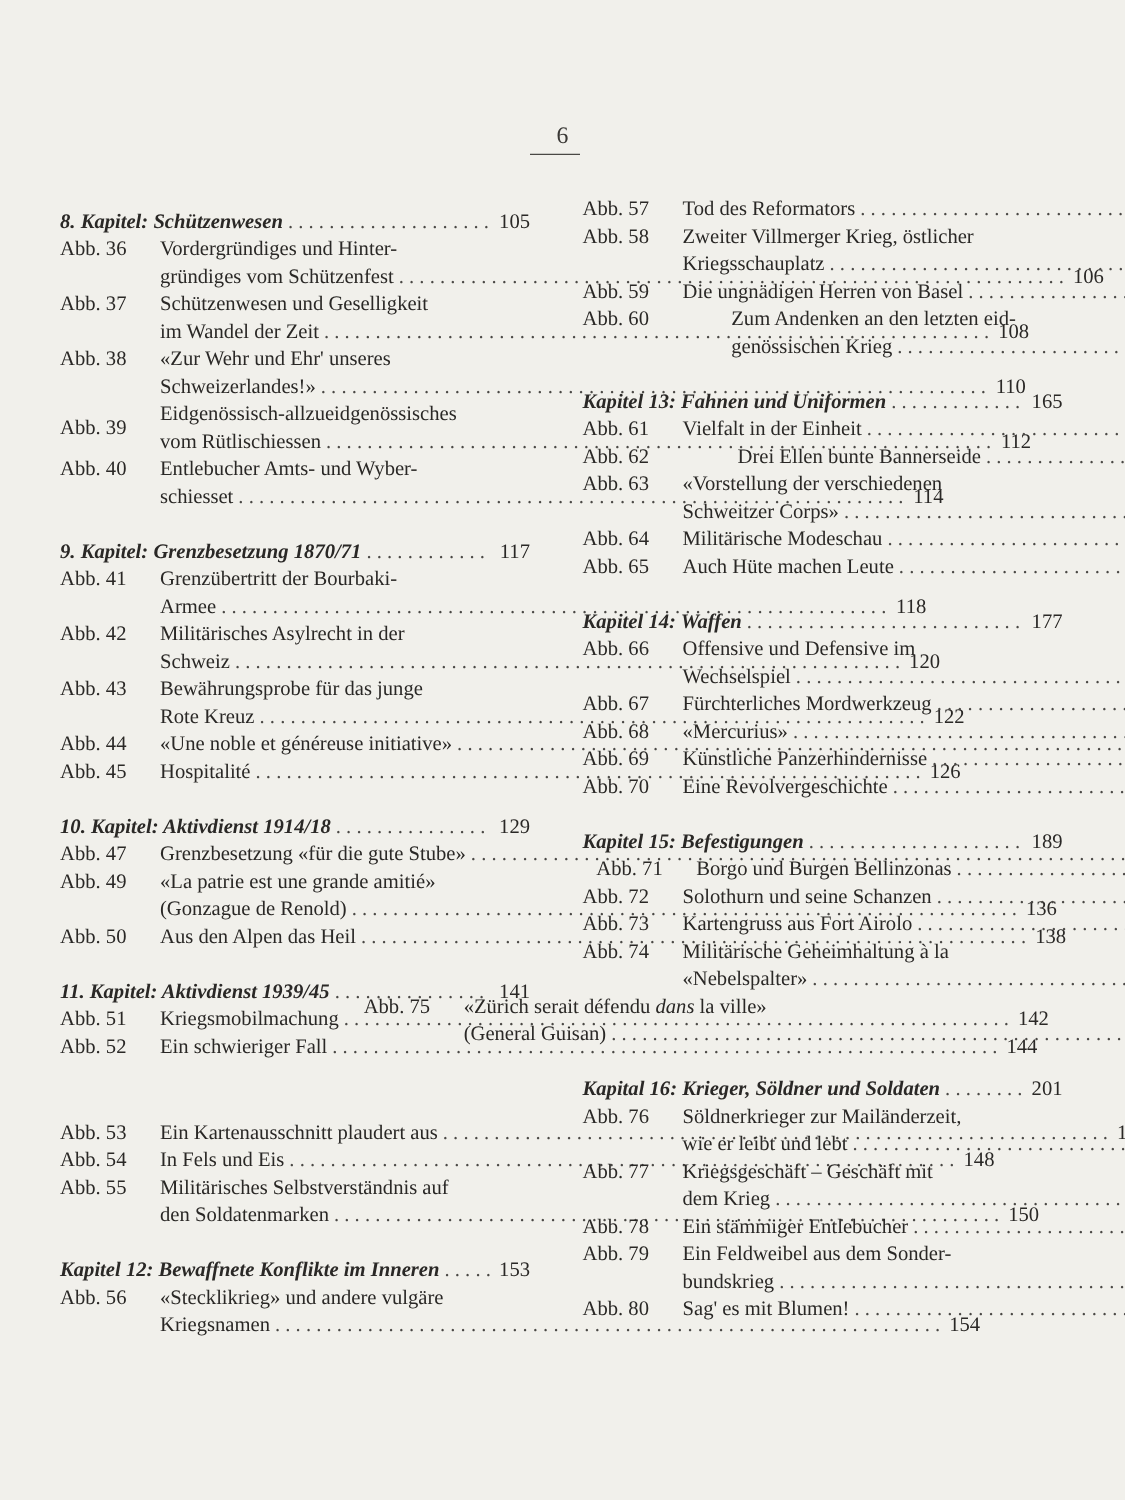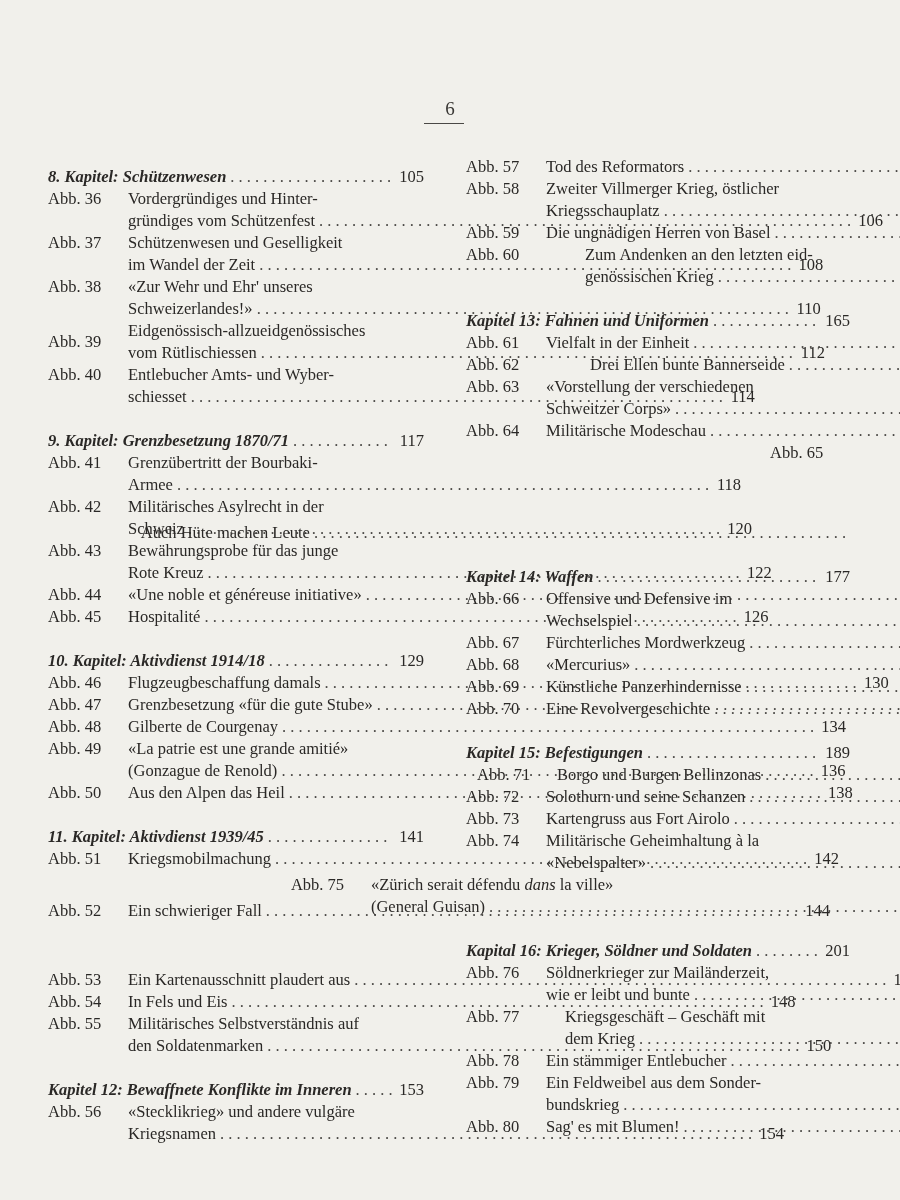--- a/index.html
+++ b/index.html
@@ -173,49 +173,29 @@
         </div>
       </div>
     </div>
     <div class="section">
       <div class="row line chapter-row">
         <span class="txt">10. Kapitel: Aktivdienst 1914/18</span>
         <span class="leader"></span>
         <span class="pg">129</span>
       </div>
       <div class="row" style="align-items: flex-start;">
-        <span class="label">Abb. 46</span>
-        <div class="body">
-          <div class="line">
-            <span class="txt">Flugzeugbeschaffung damals</span>
-            <span class="leader"></span>
-            <span class="pg">130</span>
-          </div>
-        </div>
-      </div>
-      <div class="row" style="align-items: flex-start;">
         <span class="label">Abb. 47</span>
         <div class="body">
           <div class="line">
             <span class="txt">Grenzbesetzung «für die gute Stube»</span>
             <span class="leader"></span>
           </div>
         </div>
       </div>
       <div class="row" style="align-items: flex-start;">
-        <span class="label">Abb. 48</span>
-        <div class="body">
-          <div class="line">
-            <span class="txt">Gilberte de Courgenay</span>
-            <span class="leader"></span>
-            <span class="pg">134</span>
-          </div>
-        </div>
-      </div>
-      <div class="row" style="align-items: flex-start;">
         <span class="label">Abb. 49</span>
         <div class="body">
           <div class="line">
             <span class="txt">«La patrie est une grande amitié»</span>
           </div>
           <div class="line">
             <span class="txt">(Gonzague de Renold)</span>
             <span class="leader"></span>
             <span class="pg">136</span>
           </div>
@@ -241,21 +221,21 @@
       <div class="row" style="align-items: flex-start;">
         <span class="label">Abb. 51</span>
         <div class="body">
           <div class="line">
             <span class="txt">Kriegsmobilmachung</span>
             <span class="leader"></span>
             <span class="pg">142</span>
           </div>
         </div>
       </div>
-      <div class="row" style="align-items: flex-start; margin-top: 30px;">
+      <div class="row" style="align-items: flex-start;">
         <span class="label">Abb. 52</span>
         <div class="body">
           <div class="line">
             <span class="txt">Ein schwieriger Fall</span>
             <span class="leader"></span>
             <span class="pg">144</span>
           </div>
         </div>
       </div>
       <div class="row" style="align-items: flex-start; margin-top: 47px;">
@@ -396,21 +376,21 @@
       </div>
       <div class="row" style="align-items: flex-start;">
         <span class="label">Abb. 64</span>
         <div class="body">
           <div class="line">
             <span class="txt">Militärische Modeschau</span>
             <span class="leader"></span>
           </div>
         </div>
       </div>
-      <div class="row" style="align-items: flex-end; flex-direction: column;">
+      <div class="row" style="align-items: flex-end;">
         <span class="label">Abb. 65</span>
         <div class="body">
           <div class="line">
             <span class="txt">Auch Hüte machen Leute</span>
             <span class="leader"></span>
           </div>
         </div>
       </div>
     </div>
     <div class="section">
@@ -532,26 +512,26 @@
         <span class="leader"></span>
         <span class="pg">201</span>
       </div>
       <div class="row" style="align-items: flex-start;">
         <span class="label">Abb. 76</span>
         <div class="body">
           <div class="line">
             <span class="txt">Söldnerkrieger zur Mailänderzeit,</span>
           </div>
           <div class="line">
-            <span class="txt">wie er leibt und bunte</span>
-            <span class="leader"></span>
-          </div>
-        </div>
-      </div>
-      <div class="row" style="align-items: flex-start; gap: 19px;">
+            <span class="txt">wie er leibt und lebt</span>
+            <span class="leader"></span>
+          </div>
+        </div>
+      </div>
+      <div class="row" style="align-items: flex-start;">
         <span class="label">Abb. 77</span>
         <div class="body">
           <div class="line">
             <span class="txt">Kriegsgeschäft – Geschäft mit</span>
           </div>
           <div class="line">
             <span class="txt">dem Krieg</span>
             <span class="leader"></span>
           </div>
         </div>

